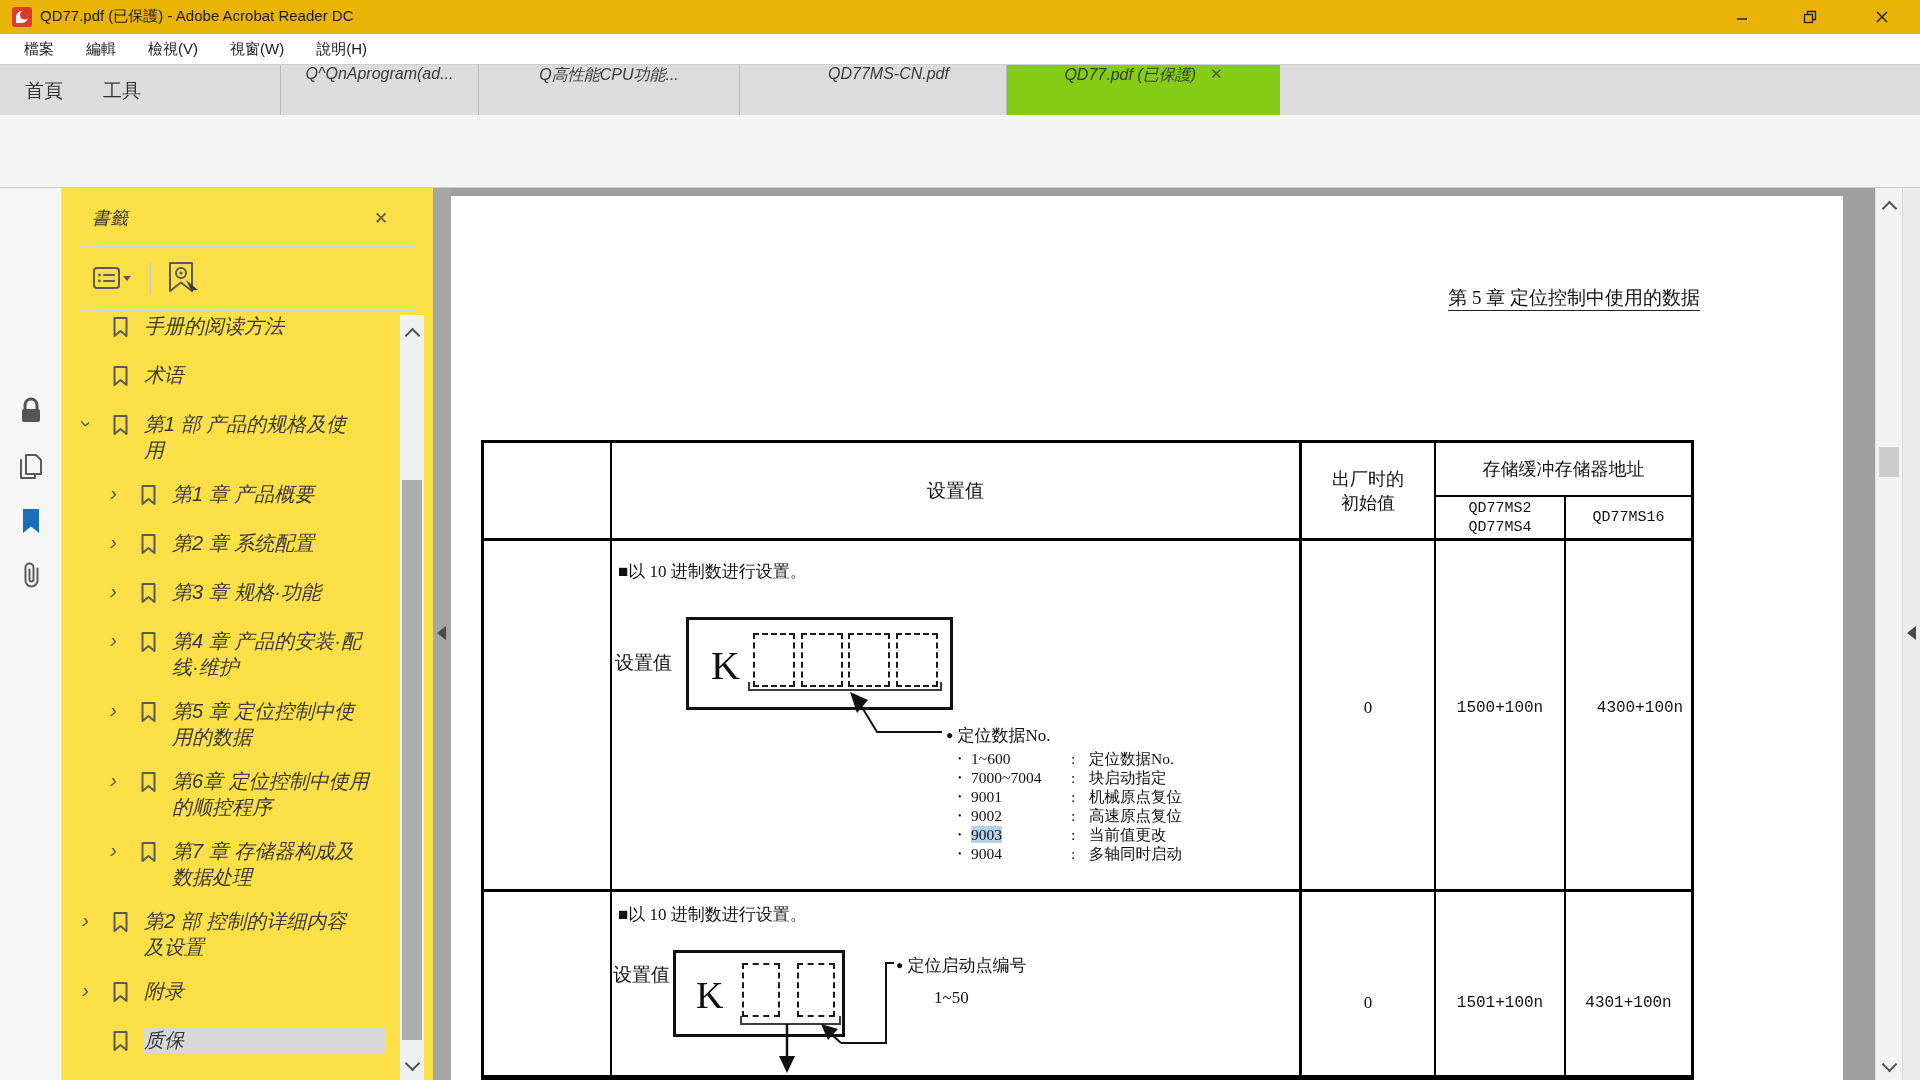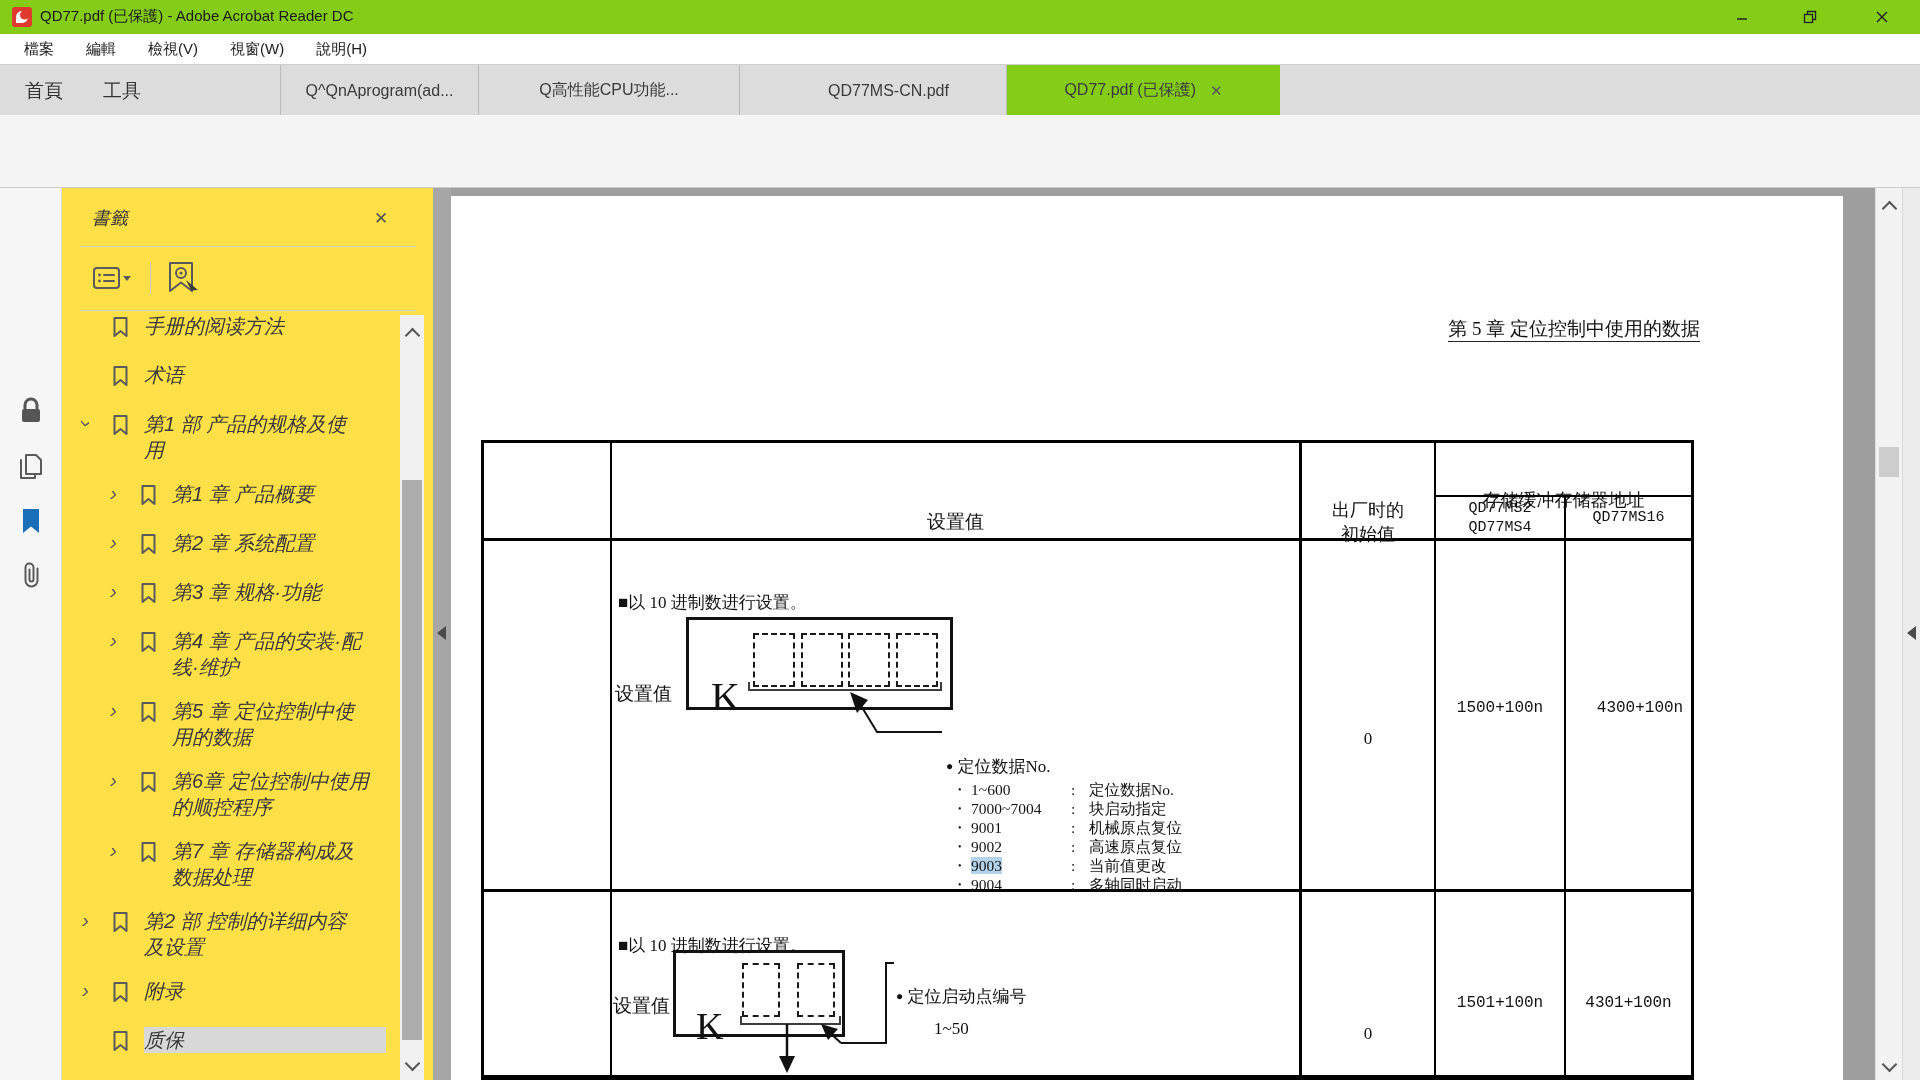--- a/index.html
+++ b/index.html
@@ -2,30 +2,30 @@
 <html><head>
 <meta charset="utf-8">
 <style>
   html,body{margin:0;padding:0;}
   body{font-family:"Liberation Sans","DejaVu Sans",sans-serif;-webkit-font-smoothing:antialiased;}
   #app{position:relative;width:1920px;height:1080px;background:#fff;overflow:hidden;}
   .abs{position:absolute;}
   .ic{stroke:#5a5a5a;fill:none;stroke-width:2;stroke-linecap:round;stroke-linejoin:round;}
   .ic-gray{stroke:#b8b8b8;}
   
-  #titlebar{left:0;top:0;width:1920px;height:34px;background:#84cc16;}
+  #titlebar{left:0;top:0;width:1920px;height:34px;background:#eab308;}
   #title-text{left:40px;top:7px;font-size:15px;color:#1b1b1b;}
   .winbtn{top:0;width:60px;height:34px;display:flex;align-items:center;justify-content:center;}
   
   #menubar{left:0;top:34px;width:1920px;height:30px;background:#ffffff;display:flex;align-items:flex-start;padding-left:8px;box-sizing:border-box;}
   .menu-item{font-size:15px;color:#1b1b1b;padding:0 16px;line-height:30px;}
   
   #tabbar{left:0;top:64px;width:1920px;height:51px;background:#dcdcdc;border-top:1px solid #cfcfcf;box-sizing:border-box;}
   .apptab{top:0;height:51px;display:flex;align-items:center;justify-content:center;font-size:19px;color:#333;}
-  .doctab{top:0;height:51px;display:flex;align-items:center;justify-content:center;font-size:16px;color:#3a3a3a;border-left:1px solid #b9b9b9;box-sizing:border-box;white-space:nowrap;overflow:hidden;}
+  .doctab{top:0;height:51px;display:flex;justify-content:center;font-size:16px;color:#3a3a3a;border-left:1px solid #b9b9b9;box-sizing:border-box;white-space:nowrap;overflow:hidden;font-style:italic;}
   .doctab.active{background:#84cc16;border-left:1px solid #b9b9b9;}
   .tab-close{font-size:15px;color:#555;margin-left:14px;}
   #help-circle{left:1801px;top:79px;width:21px;height:21px;border:2px solid #555;border-radius:50%;display:flex;align-items:center;justify-content:center;font-size:14px;font-weight:bold;color:#555;}
   #signin{left:1850px;top:78px;font-size:19px;color:#2b2b2b;}
   
   #toolbar{left:0;top:115px;width:1920px;height:73px;background:#f4f4f4;border-bottom:1px solid #cbcbcb;box-sizing:border-box;}
   .tbtn{top:136px;width:32px;height:32px;display:flex;align-items:center;justify-content:center;}
   .tb-div{top:128px;width:1px;height:48px;background:#c9c9c9;}
   #page-box{left:323px;top:137px;width:52px;height:30px;background:#fff;border:1px solid #9c9c9c;box-sizing:border-box;display:flex;align-items:center;justify-content:center;font-size:16px;color:#222;}
   #page-total{left:385px;top:143px;font-size:16px;color:#333;}
@@ -53,21 +53,21 @@
   #bm-scroll{left:338px;top:127px;width:24px;height:765px;background:#f0f0f0;}
   .chev{width:9px;height:9px;border-top:2px solid #555;border-right:2px solid #555;display:inline-block;}
   .chev.up{transform:rotate(-45deg);}
   .chev.down{transform:rotate(135deg);}
   
   #splitter{left:433px;top:188px;width:18px;height:892px;background:#a6a6a6;}
   .collapse-left{width:0;height:0;border-top:7px solid transparent;border-bottom:7px solid transparent;border-right:9px solid #4a4a4a;}
   
   #docarea{left:451px;top:188px;width:1424px;height:892px;background:#9e9e9e;}
   #docpage{left:451px;top:196px;width:1392px;height:884px;background:#ffffff;}
-  .serif{font-family:"Liberation Serif","DejaVu Serif",serif;color:#111;margin-top:31px;}
+  .serif{font-family:"Liberation Serif","DejaVu Serif",serif;color:#111;}
   .mono{font-family:"Liberation Mono","DejaVu Sans Mono",monospace;color:#111;}
   #chapter-header{left:1380px;top:285px;width:320px;text-align:right;font-size:19px;}
   #chapter-header span{border-bottom:1px solid #222;padding-bottom:2px;}
   
   #tbl{left:481px;top:440px;width:1207px;height:632px;border:3px solid #000;border-bottom-width:5px;box-sizing:content-box;}
   .tline{background:#000;}
   .cell{display:flex;align-items:center;justify-content:center;text-align:center;}
   .dash-box{border:2px dashed #1a1a1a;}
   .bracket{border-left:2px solid #3c3c3c;border-right:2px solid #3c3c3c;border-bottom:2px solid #3c3c3c;}
   .opt-row{height:19px;line-height:19px;font-size:15.5px;}

